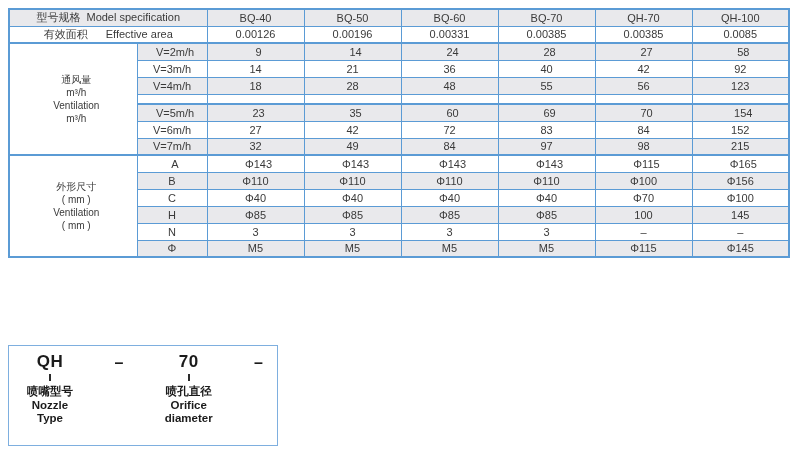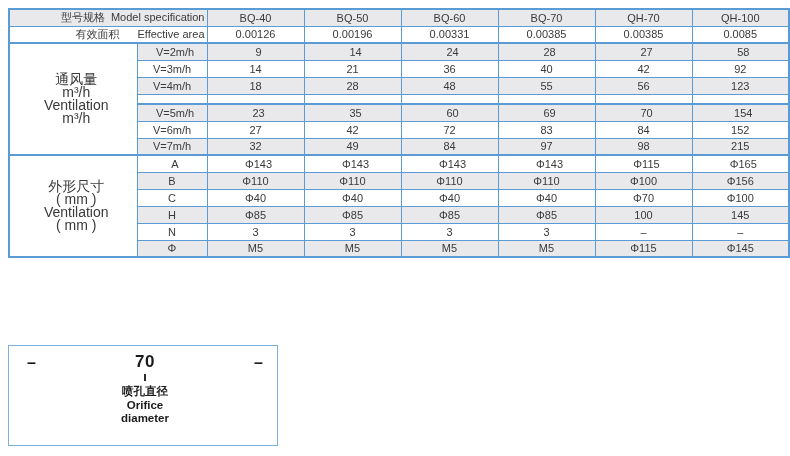--- a/index.html
+++ b/index.html
@@ -18,25 +18,25 @@
   }
   .spec-table td {
     border: 1px solid #5b9bd5;
     text-align: center; vertical-align: middle;
     font-size: 11px; height: 17px; padding: 0 2px;
     background: #fff;
   }
   tr.shaded td { background: #e9e9ec; }
   tr.thick-top td { border-top: 2px solid #5b9bd5; padding-left: 8px; }
   tr.spacer-row td { height: 10px; }
-  td.sec-label { background: #fff !important; font-size: 14px; line-height: 13px; }
+  td.sec-label { background: #fff !important; font-size: 10px; line-height: 13px; }
   td.sec-label div { pointer-events: none; }
   td.head-label span.zh, td.ea-label span.zh { margin-right: 6px; }
   td.ea-label span.zh { margin-right: 18px; }
-  td.head-label, td.ea-label { font-size: 11px; text-align: right; }
+  td.head-label, td.ea-label { font-size: 11px; }
 
   
   .order-title { position: absolute; left: 8px; top: 306px; color: #ee0000; white-space: nowrap; }
   .order-title .zh { font-size: 21px; font-weight: 700; letter-spacing: 1px; }
   .order-title .en { font-size: 11.5px; font-weight: 700; margin-left: 4px; }
 
   .order-box {
     position: absolute; left: 8px; top: 345px; width: 270px; height: 101px;
     border: 1px solid #7eafdf; background: #fff;
     display: flex; justify-content: space-between;
@@ -214,20 +214,27 @@
           <td>M5</td>
           <td>M5</td>
           <td>Φ115</td>
           <td>Φ145</td>
         </tr>
       </tbody>
   </table>
 
 
   <div class="order-box">
+    <div class="order-col">
+      <div class="order-code">QH</div>
+      <div class="order-tick"></div>
+      <div class="order-zh">喷嘴型号</div>
+      <div class="order-en">Nozzle
+Type</div>
+    </div>
     <div class="order-sep">–</div>
     <div class="order-col">
       <div class="order-code">70</div>
       <div class="order-tick"></div>
       <div class="order-zh">喷孔直径</div>
       <div class="order-en">Orifice
 diameter</div>
     </div>
     <div class="order-sep">–</div>
   </div>

